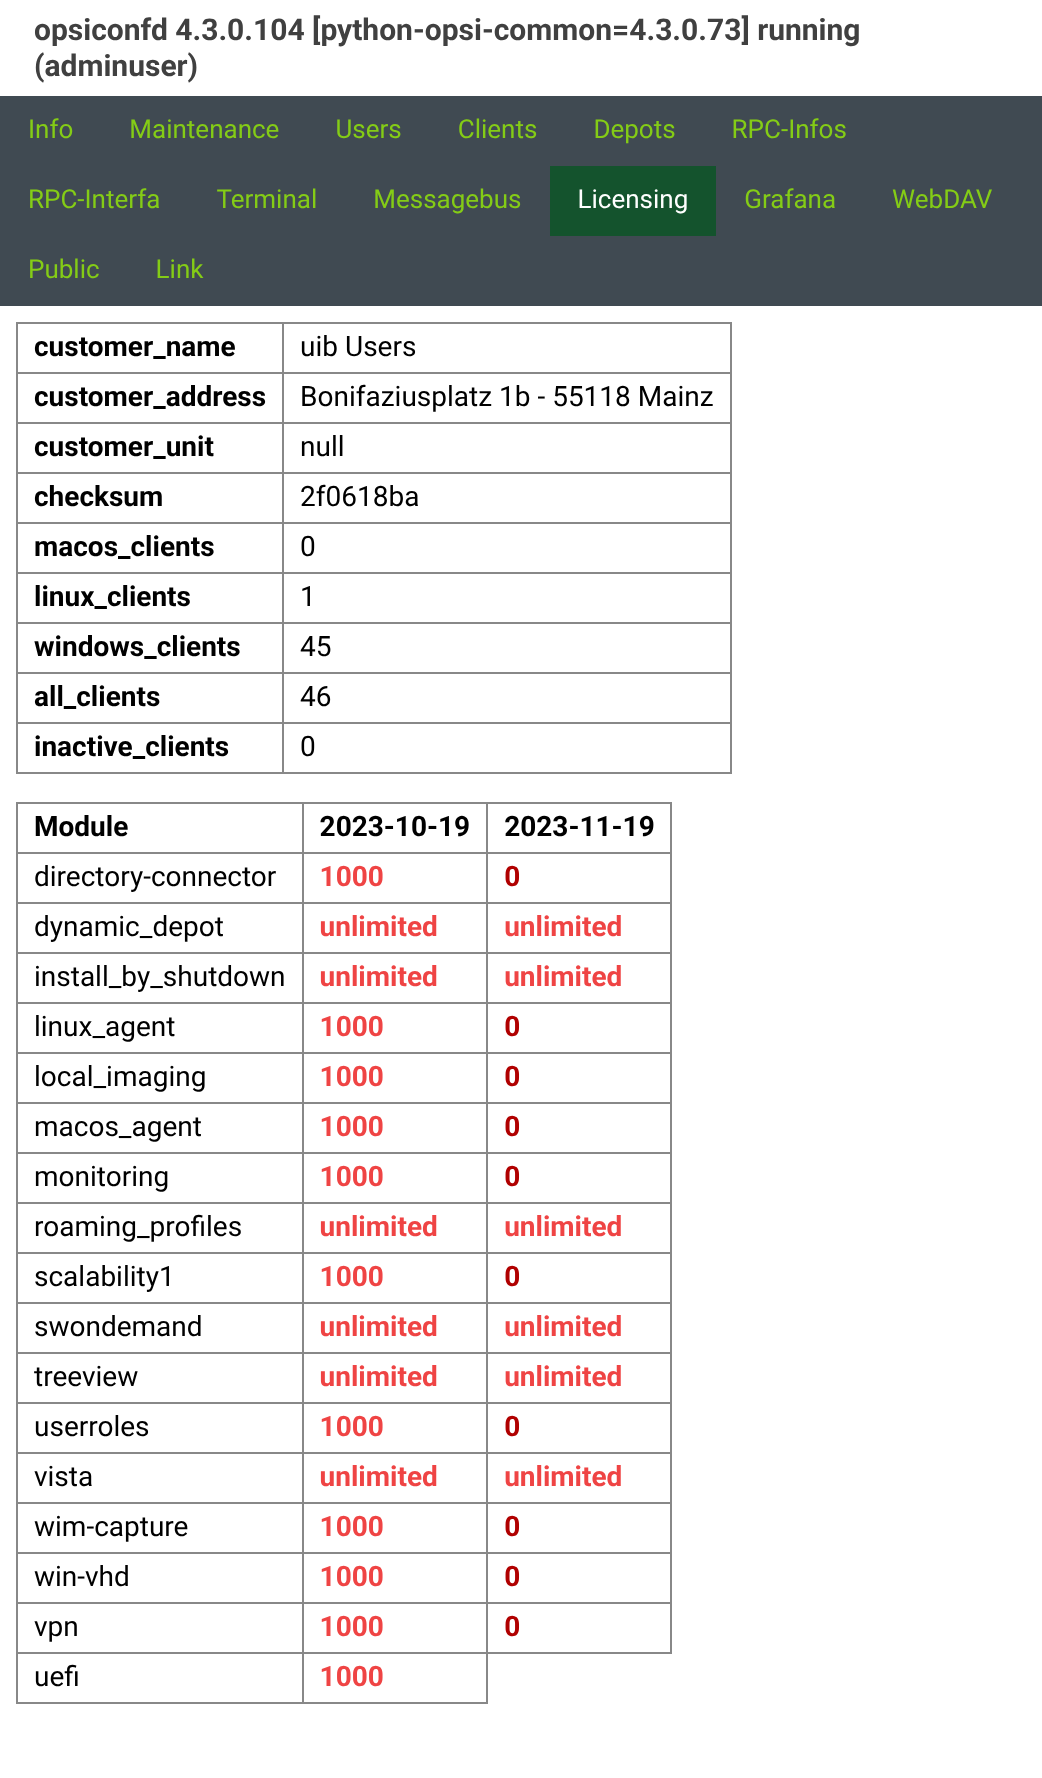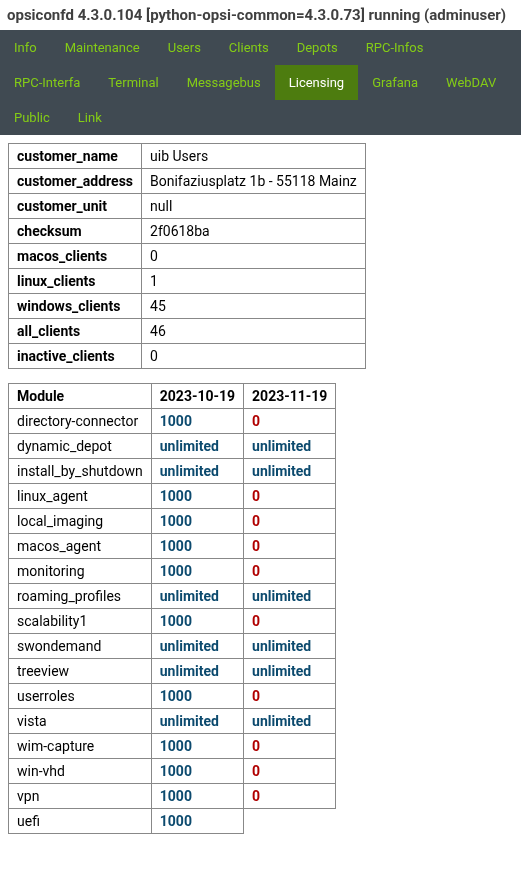--- a/index.html
+++ b/index.html
@@ -10,37 +10,37 @@
     body {
       font-family: -apple-system, BlinkMacSystemFont, "Segoe UI", Roboto, sans-serif;
       font-size: 14px;
       background: #fff;
       width: 521px;
     }
     .header-title {
       font-weight: bold;
       font-size: 15px;
       color: #404040;
-      padding: 6px 7px;
+      padding: 6px 17px;
     }
     .tabs {
       background: #404a52;
       display: flex;
       flex-wrap: wrap;
       padding: 0;
     }
     .tab {
       color: #84cc16;
       padding: 10px 14px;
       font-size: 13px;
       cursor: pointer;
       white-space: nowrap;
     }
     .tab.active {
-      background: #4d7c0f;
+      background: #14532d;
       color: #fff;
     }
     .content {
       padding: 8px;
     }
     table {
       border-collapse: collapse;
       margin-bottom: 14px;
     }
     td, th {
@@ -53,21 +53,21 @@
       font-weight: bold;
     }
     .module-table th, .module-table td:first-child {
       font-weight: bold;
     }
     .module-table td.module-name {
       font-weight: normal;
       margin-left: 28px;
     }
     .green {
-      color: #0c4a6e;
+      color: #ef4444;
       font-weight: bold;
     }
     .red {
       color: #b00000;
       font-weight: bold;
     }
   </style>
 </head>
 <body>
 

